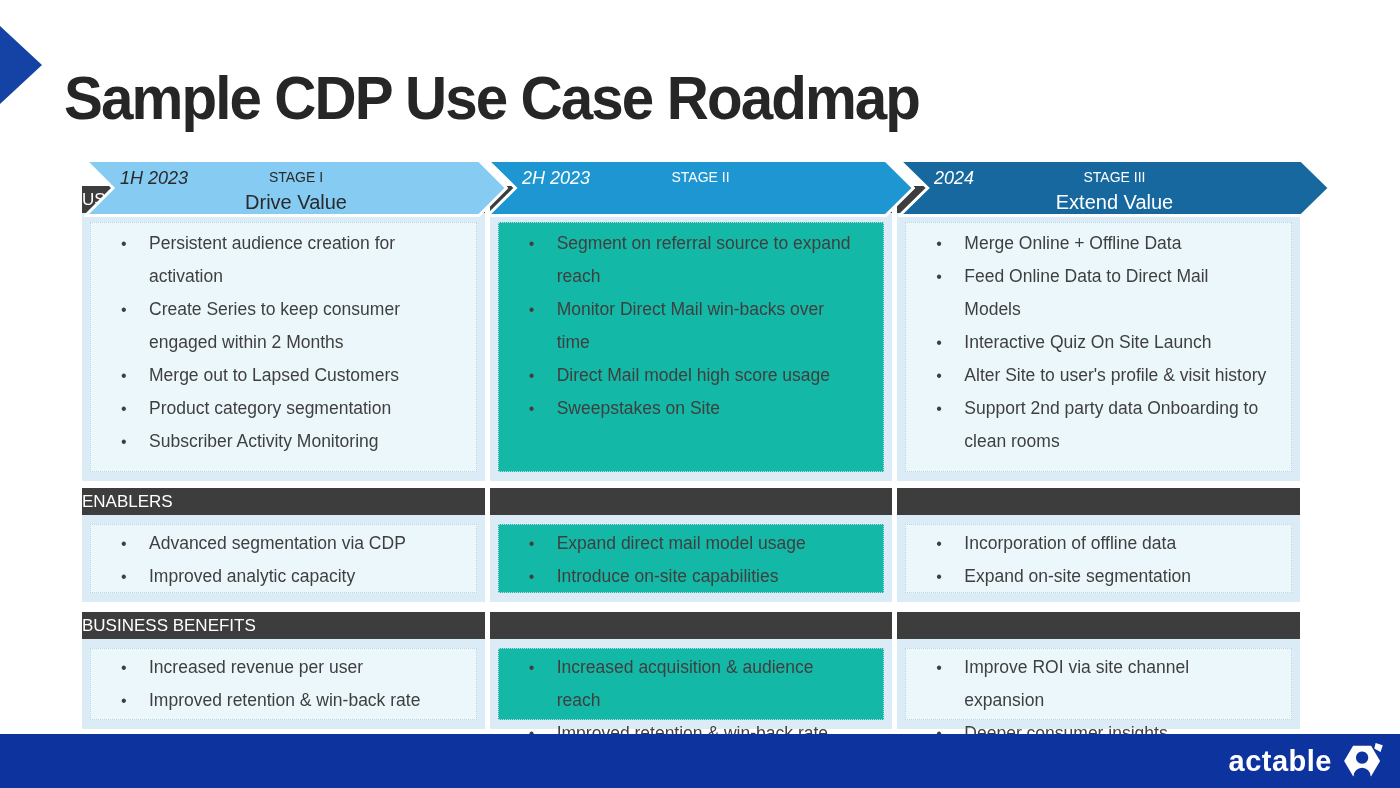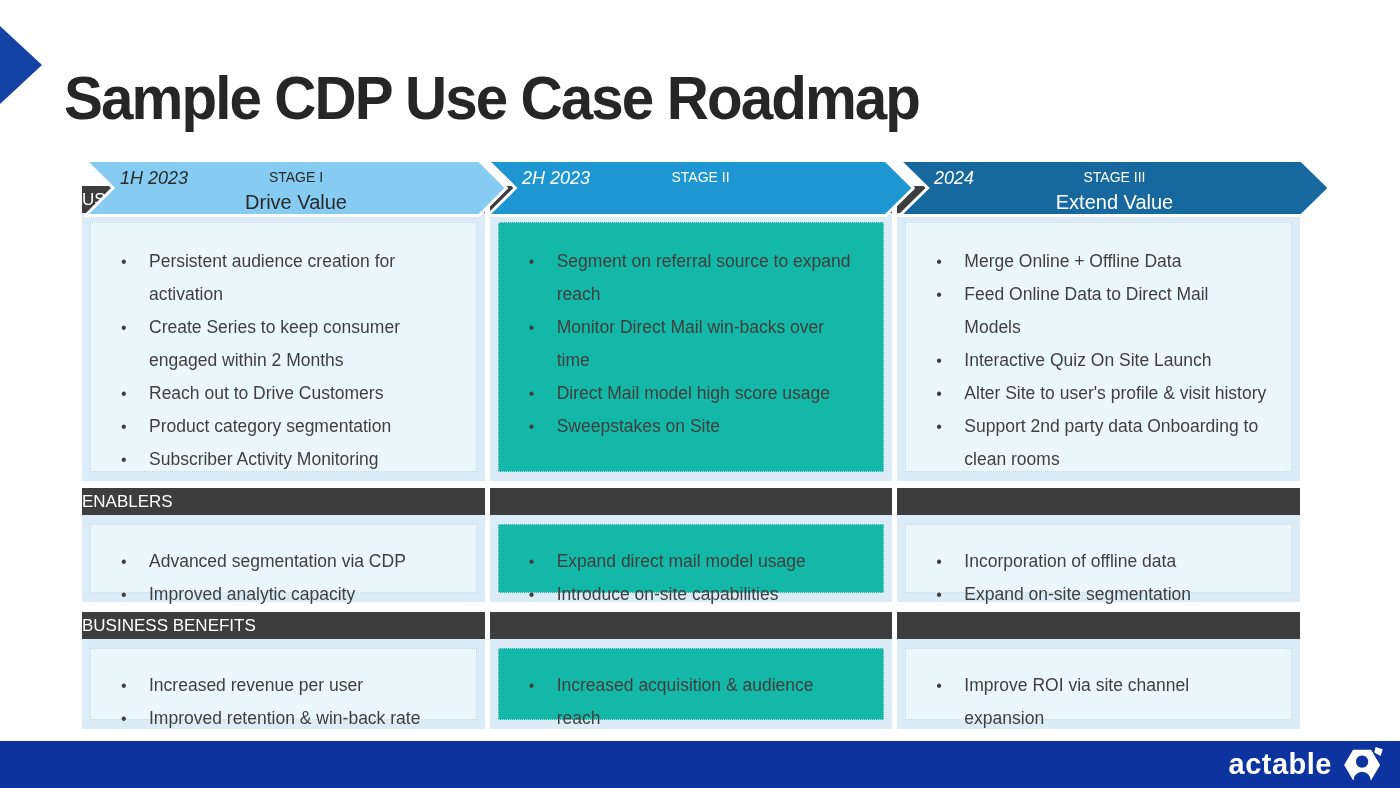--- a/index.html
+++ b/index.html
@@ -49,21 +49,21 @@
     flex:1; height:27px; background:#3D3D3D; color:#ffffff;
     font-size:17px; line-height:27px; 
   }
   .cells-row { align-items:stretch; }
   .cell-band {
     flex:1; background:#DCECF6; padding:9px 8px;
     display:flex;
   }
   .cell-inner {
     flex:1; background:#ECF7FC; border:1px dotted #BCD6E4;
-    padding:20px 8px;
+    padding:2px 8px;
   }
   .col-2 .cell-inner { background:#14b8a6; }
   .row-usecases .cells-row { height:268px; }
   .row-enablers .cells-row { height:87px;  }
   .row-benefits .cells-row { height:90px;  }
   .row-gap-1 { height:7px; }
   .row-gap-2 { height:10px; }
 
   ul.bullets { list-style:none; margin:0; padding:2px 14px 0 0; }
   ul.bullets li {
@@ -71,21 +71,21 @@
     line-height:33px; color:#3F3F3F;
   }
   ul.bullets li::before {
     content:"\2022"; position:absolute; left:22px; top:0; font-size:16px;
   }
   .row-enablers ul.bullets, .row-benefits ul.bullets { padding-top:0; }
   .row-enablers ul.bullets li, .row-benefits ul.bullets li { line-height:33px; }
 
   
   .footer {
-    position:absolute; left:0; bottom:0; width:1400px; height:47px;
+    position:absolute; left:0; bottom:0; width:1400px; height:54px;
     background:#0D339E; display:flex; align-items:center;
     justify-content:flex-end; padding-right:16px; gap:10px;
   }
   .brand-text {
     color:#ffffff; font-size:29px; font-weight:600; letter-spacing:0.5px;
     line-height:47px;
   }
   .brand-logo { width:42px; height:36px; display:block; }
 </style>
 </head>
@@ -137,21 +137,21 @@
       <div class="bar">USE CASES</div>
       <div class="bar"></div>
       <div class="bar"></div>
     </div>
     <div class="cells-row">
       <div class="cell-band col-1">
         <div class="cell-inner">
           <ul class="bullets">
               <li>Persistent audience creation for activation</li>
               <li>Create Series to keep consumer engaged within 2 Months</li>
-              <li>Reach out to Drive Customers</li>
+              <li>Merge out to Lapsed Customers</li>
               <li>Product category segmentation</li>
               <li>Subscriber Activity Monitoring</li>
             </ul>
         </div>
       </div>
       <div class="cell-band col-2">
         <div class="cell-inner">
           <ul class="bullets">
               <li>Segment on referral source to expand reach</li>
               <li>Monitor Direct Mail win-backs over time</li>

